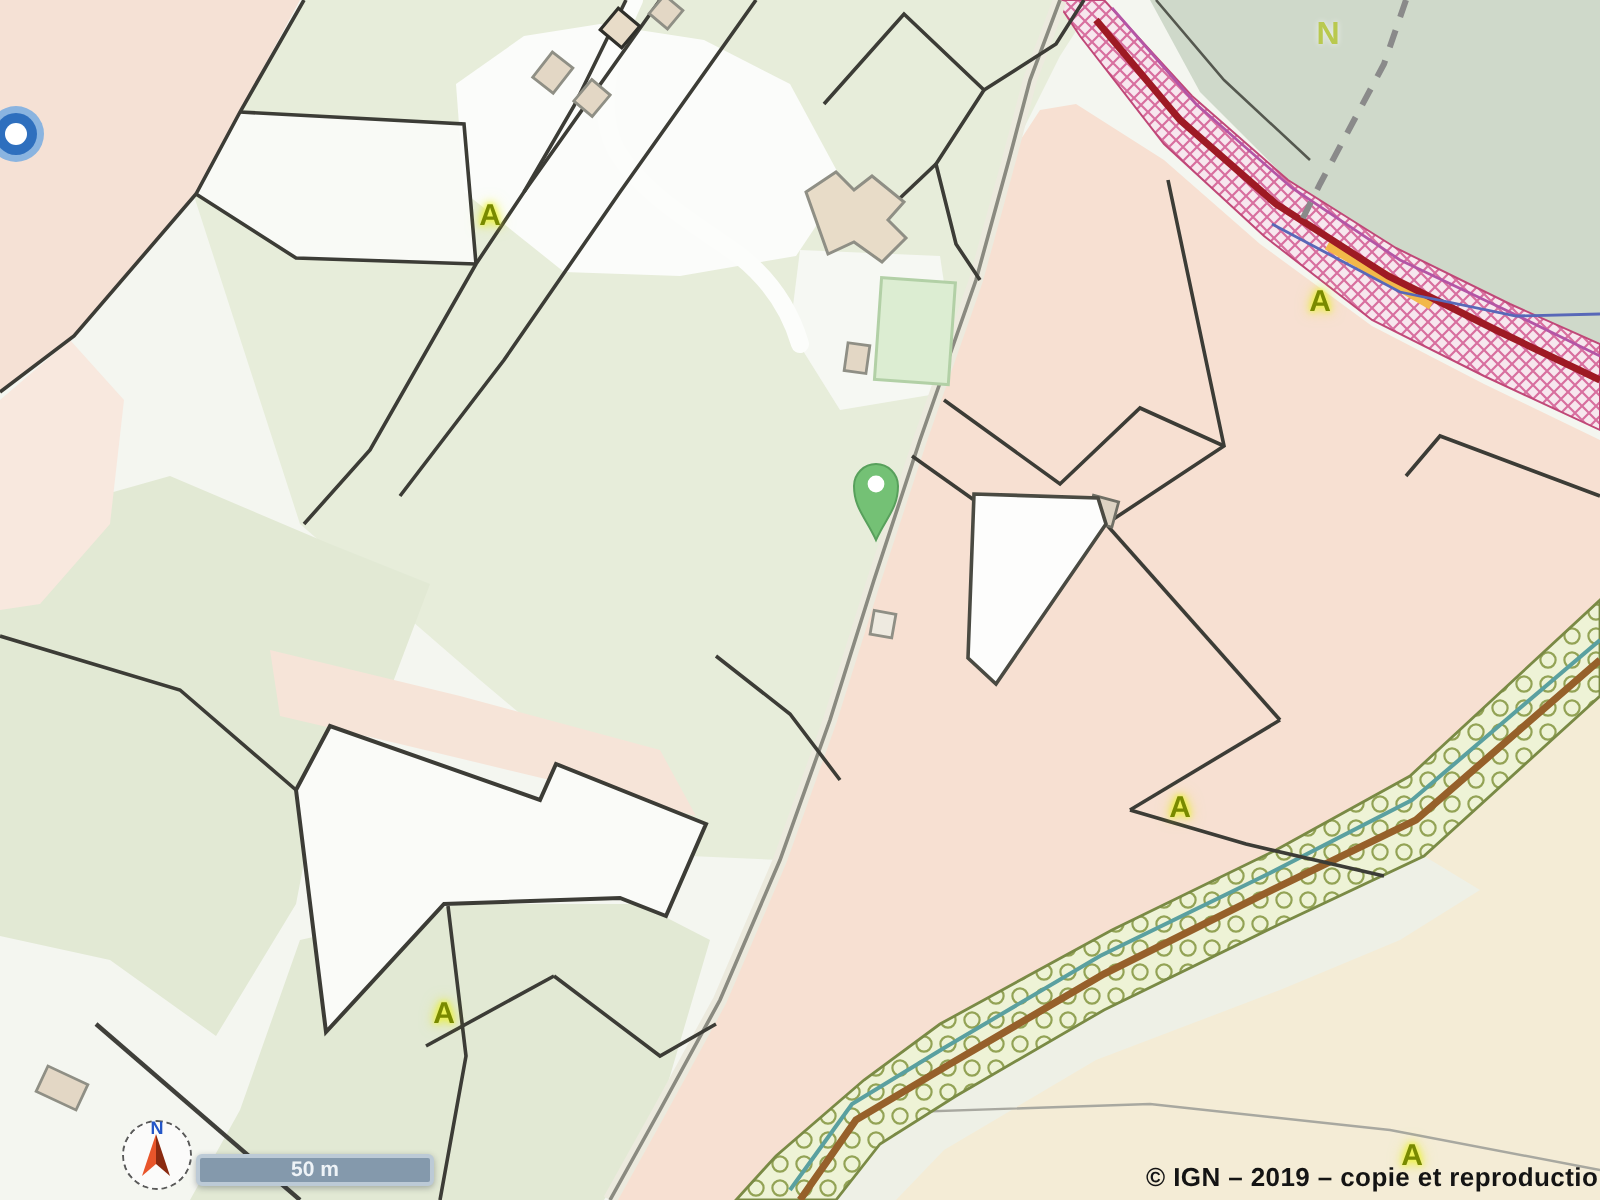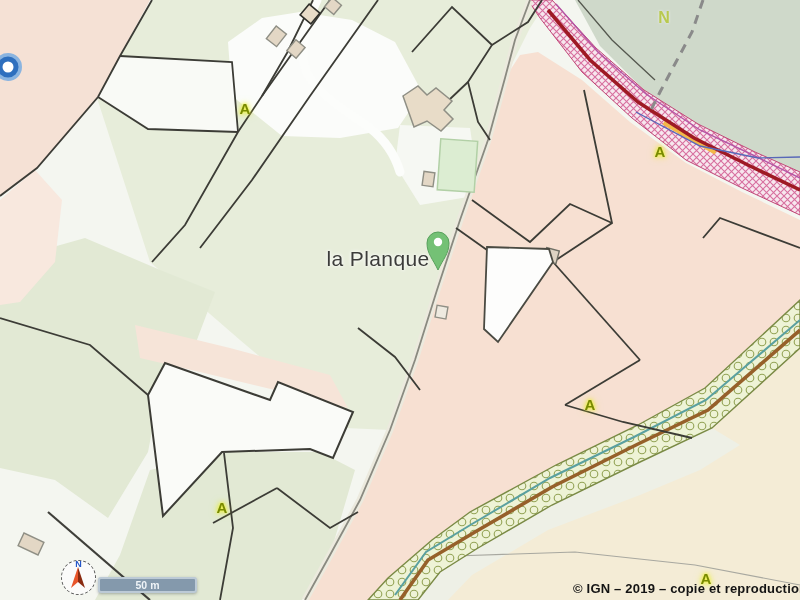--- a/index.html
+++ b/index.html
@@ -11,21 +11,21 @@
     font-size:21px;font-weight:500;letter-spacing:.4px;color:#3c3c3a;white-space:nowrap;
     text-shadow:0 0 3px #ffffff,0 0 5px #ffffffcc;}
   .zone-label{position:absolute;transform:translate(-50%,-50%);
     font-size:15px;font-weight:bold;color:#798a00;white-space:nowrap;
     text-shadow:0 0 2px #eef55a,0 0 5px #e8f000,0 0 8px #e8f00088;}
   .boundary-label{position:absolute;left:664px;top:18px;transform:translate(-50%,-50%);
     font-size:16px;font-weight:bold;color:#b9c94f;
     text-shadow:0 0 3px #ffffffaa;}
   .copyright{position:absolute;left:573px;top:581px;z-index:4;
     font-size:13px;font-weight:bold;color:#141414;white-space:nowrap;letter-spacing:.2px;}
-  .scalebar{position:absolute;left:98px;top:577px;width:99px;height:16px;z-index:3;
+  .scalebar{position:absolute;left:98px;top:577px;width:119px;height:16px;z-index:3;
     background:#8499ac;border:2px solid #bccad6;border-radius:3px;box-sizing:border-box;
     box-shadow:0 1px 3px rgba(40,50,60,.35);
     display:flex;align-items:center;justify-content:center;}
   .scalebar span{font-size:10.5px;font-weight:bold;color:#eef3f7;}
   .compass{position:absolute;left:61px;top:560px;width:35px;height:35px;z-index:3;
     border:1.6px dashed #5a5a5a;border-radius:50%;background:rgba(252,252,250,.88);
     box-sizing:border-box;}
   .compass .n{position:absolute;left:50%;top:-2px;transform:translateX(-50%);
     font-size:9px;font-weight:bold;color:#2456c8;}
   .compass svg{position:absolute;left:0;top:0;}
@@ -137,21 +137,20 @@
   </g>
 
   <g>
     <path d="M438,270 C433,259 427,254 427,243 A11,11 0 1 1 449,243 C449,254 443,259 438,270 Z" fill="#74c175" stroke="#58a05c" stroke-width="1"></path>
     <circle cx="438" cy="242" r="4.2" fill="#ffffff"></circle>
   </g>
 </svg>
 </div>
 
 <div id="labels">
-  <div class="place-label" style="left:378px;top:259px">la Planque</div>
   <div class="boundary-label">N</div>
 
 <div class="zone-label" style="left: 245px; top: 108px;">A</div>
     <div class="zone-label" style="left: 660px; top: 151px;">A</div>
     <div class="zone-label" style="left: 590px; top: 404px;">A</div>
     <div class="zone-label" style="left: 222px; top: 507px;">A</div>
     <div class="zone-label" style="left: 706px; top: 578px;">A</div>
   </div>
 
 <div class="copyright">© IGN – 2019 – copie et reproduction in</div>

